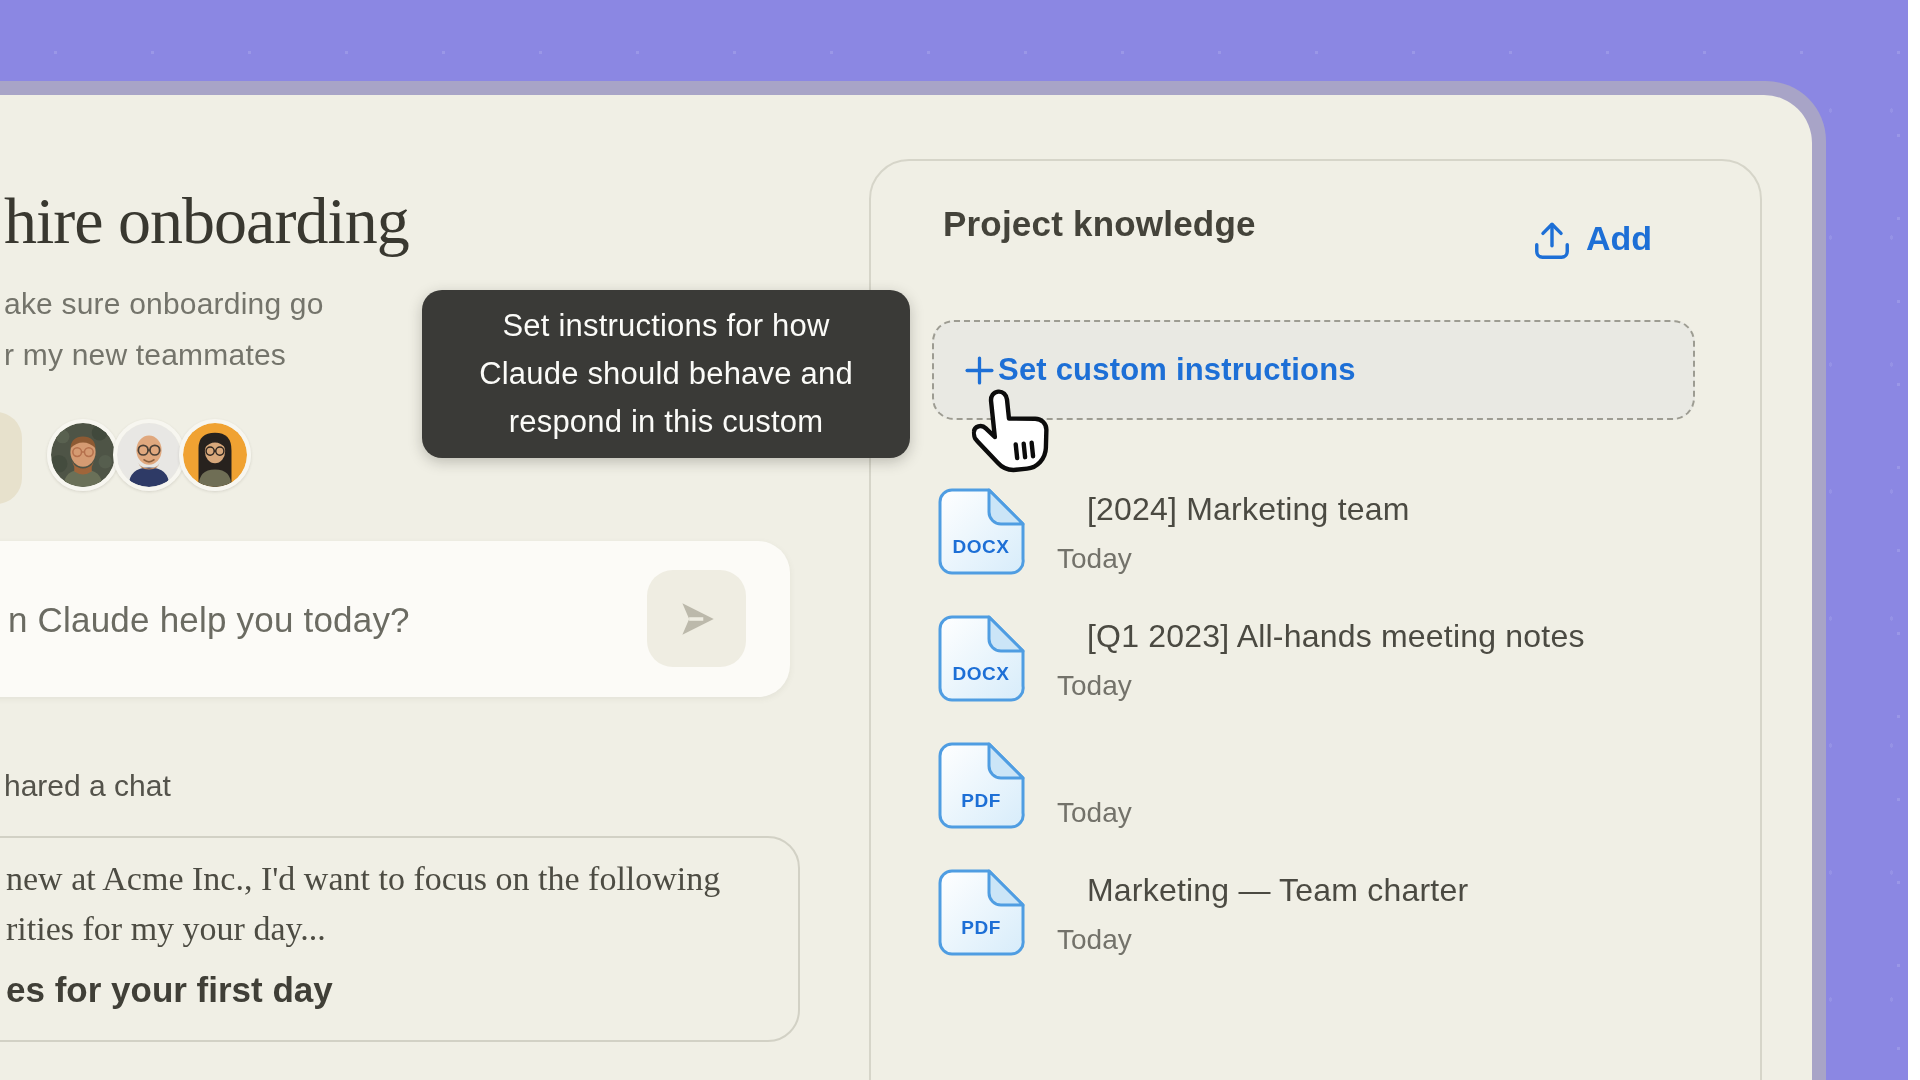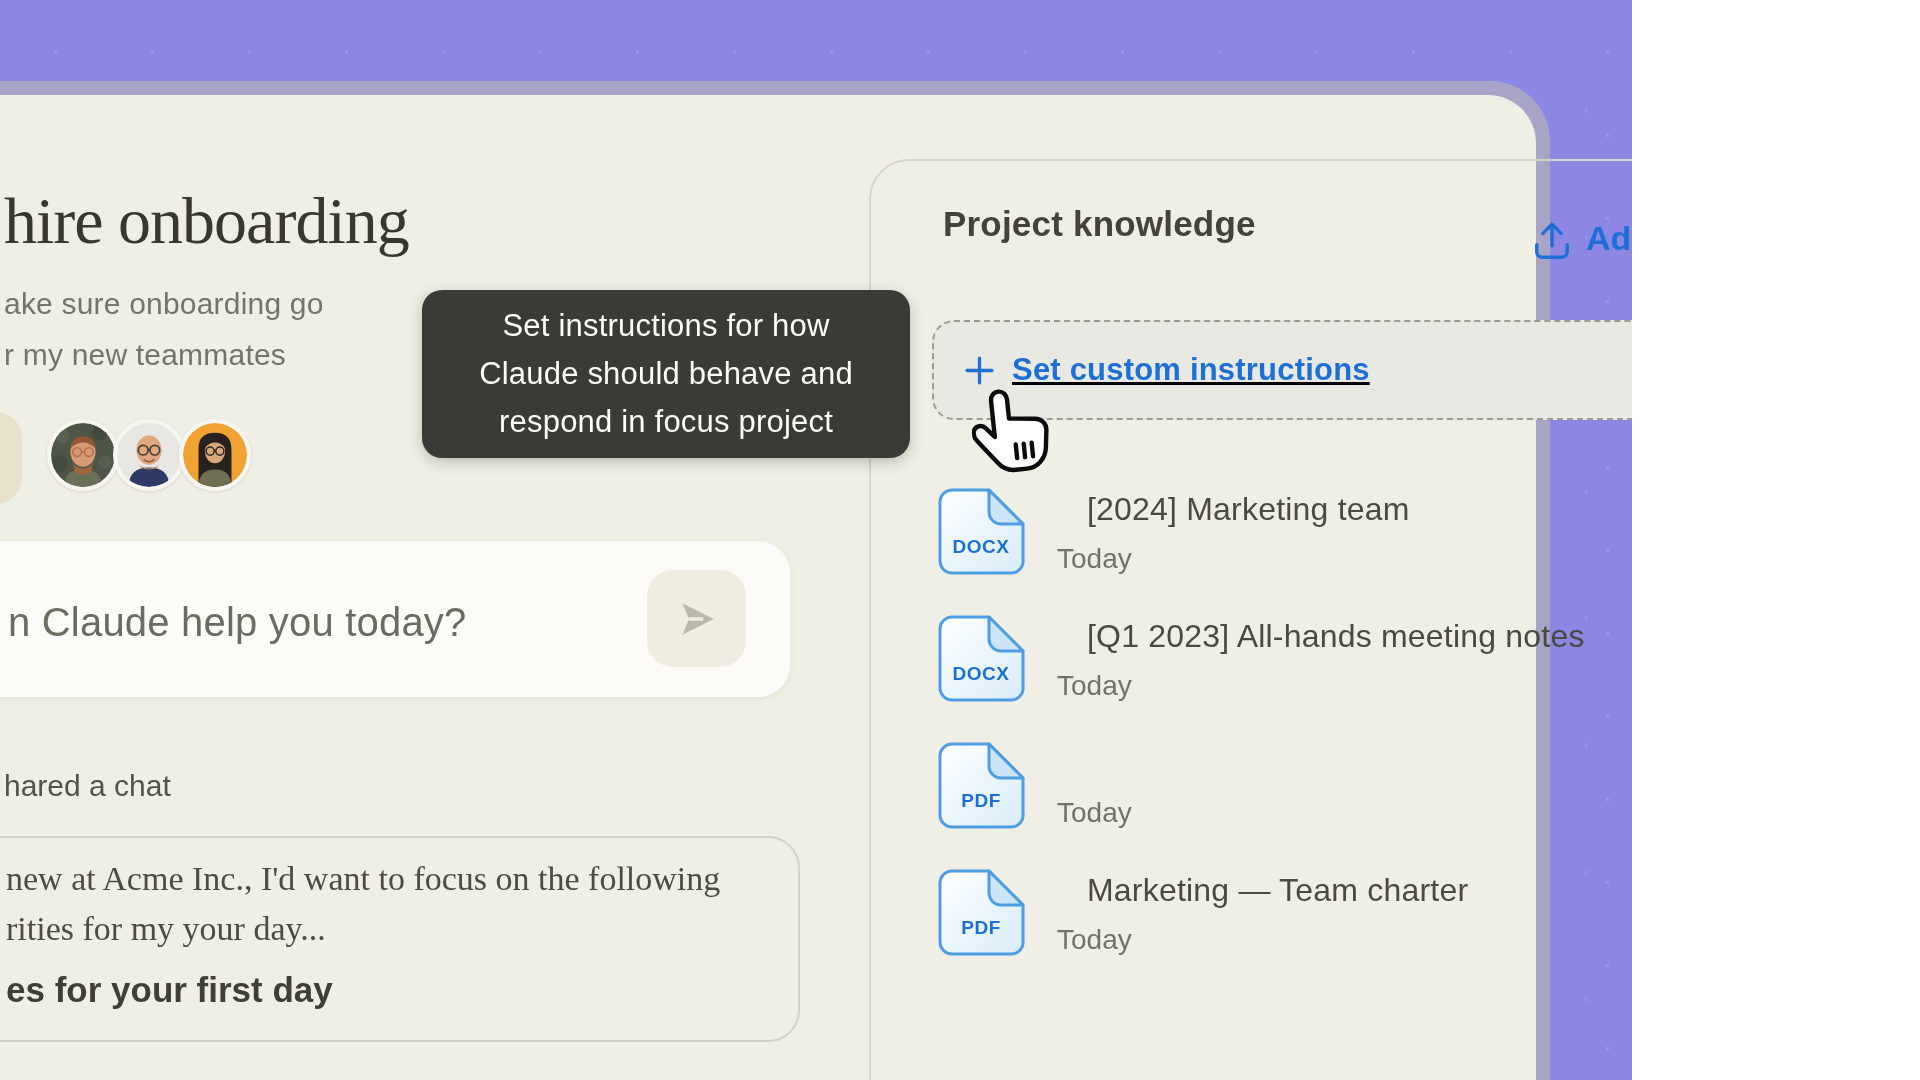--- a/index.html
+++ b/index.html
@@ -1,58 +1,58 @@
 <!DOCTYPE html>
 <html><head>
 <meta charset="utf-8">
 <style>
   html,body{margin:0;padding:0;}
   body{width:1920px;height:1080px;overflow:hidden;font-family:"Liberation Sans",sans-serif;}
-  .page{position:relative;width:1632px;height:1080px;overflow:hidden;
+  .page{position:relative;width:1908px;height:1080px;overflow:hidden;
     background-color:#8b87e3;
     background-image:
       radial-gradient(rgba(255,255,255,.13) 1.6px, transparent 1.7px),
       radial-gradient(rgba(255,255,255,.09) 1.3px, transparent 1.4px);
     background-size:97px 83px, 61px 127px;
     background-position:7px 11px, 31px 47px;}
   .abs{position:absolute;white-space:nowrap;}
 
   
   .card-band{position:absolute;left:-80px;top:81px;right:82px;bottom:-80px;background:#a8a4c7;border-radius:60px;}
   .card{position:absolute;left:-80px;top:95px;right:96px;bottom:-80px;background:#f0efe5;border-radius:48px;}
 
   
   .project-title{left:4px;top:183px;font-family:"Liberation Serif",serif;font-size:66px;font-weight:500;color:#393830;letter-spacing:-1px;}
   .project-desc{left:4px;font-size:30px;color:#74746b;letter-spacing:.2px;}
   .pill-fragment{left:-36px;top:412px;width:58px;height:92px;border-radius:26px;background:#e7e1cc;}
   .avatar{position:absolute;top:419px;width:64px;height:64px;border-radius:50%;border:4px solid #f7f6f0;overflow:hidden;box-shadow:0 1px 3px rgba(60,55,40,.15);}
   .avatar svg{display:block;width:64px;height:64px;}
 
   .chat-input{left:-60px;top:541px;width:850px;height:156px;background:#fcfbf7;border-radius:32px;box-shadow:0 2px 6px rgba(90,85,60,.08);}
-  .chat-placeholder{left:8px;top:600px;font-size:40px;color:#6b6b62;letter-spacing:.2px;}
+  .chat-placeholder{left:8px;top:600px;font-size:35px;color:#6b6b62;letter-spacing:.2px;}
   .send-button{left:647px;top:570px;width:99px;height:97px;background:#efede2;border-radius:26px;display:flex;align-items:center;justify-content:center;}
 
   .shared-chat-label{left:4px;top:769px;font-size:30px;font-weight:500;color:#54534b;}
   .quote-box{left:-60px;top:836px;width:856px;height:202px;border:2px solid #d2d1c5;border-radius:32px;}
   .quote-line{left:6px;font-family:"Liberation Serif",serif;font-size:34px;color:#4d4c43;}
   .quote-heading{left:6px;top:970px;font-family:Liberation Sans, sans-serif;font-size:35px;font-weight:700;color:#403f37;}
 
   
   .tooltip{left:422px;top:290px;width:488px;height:168px;background:#3a3a37;border-radius:20px;
     display:flex;flex-direction:column;align-items:center;justify-content:center;
     box-shadow:0 4px 14px rgba(40,38,30,.25);z-index:5;}
   .tooltip div{font-size:31px;line-height:48px;color:#fbfbf8;letter-spacing:.2px;white-space:nowrap;}
 
   
   .panel{left:869px;top:159px;width:889px;height:1010px;border:2px solid #d6d5c9;border-radius:40px;}
   .panel-title{left:943px;top:204px;font-size:35px;font-weight:700;color:#44433a;letter-spacing:.2px;}
   .add-button{left:1532px;top:219px;display:flex;align-items:flex-start;gap:14px;cursor:pointer;}
   .add-label{font-size:34px;font-weight:700;color:#1d6fd6;}
   .dashed-button{left:932px;top:320px;width:763px;height:100px;border:2px dashed #9d9c92;border-radius:22px;
-    background:#e9e9e3;display:flex;align-items:center;padding-left:30px;box-sizing:border-box;gap:17px;cursor:pointer;text-decoration:underline;}
+    background:#e9e9e3;display:flex;align-items:center;padding-left:30px;box-sizing:border-box;gap:3px;cursor:pointer;}
   .dashed-label{font-size:31px;font-weight:700;color:#1d6fd6;letter-spacing:.2px;}
   .hand-cursor{left:972px;top:382px;width:80px;height:100px;z-index:6;transform:rotate(-6deg);}
 
   .file-row{position:absolute;left:937px;width:760px;height:110px;cursor:pointer;}
   .file-icon{position:absolute;left:0;top:0;width:89px;height:89px;}
   .file-name{position:absolute;left:135px;top:4px;font-size:32px;color:#4b4a42;letter-spacing:.2px;white-space:nowrap;margin-left:15px;}
   .file-date{position:absolute;left:120px;top:56px;font-size:28px;color:#73726a;}
   .file-type-label{font-family:"Liberation Sans",sans-serif;font-size:19px;font-weight:700;fill:#1d6fd6;letter-spacing:.5px;}
 </style>
 </head>
@@ -140,21 +140,21 @@
 
   <div class="abs shared-chat-label">hared a chat</div>
   <div class="abs quote-box"></div>
   <div class="abs quote-line" style="top:860px">new at Acme Inc., I'd want to focus on the following</div>
   <div class="abs quote-line" style="top:910px">rities for my your day...</div>
   <div class="abs quote-heading">es for your first day</div>
 
   <div class="abs tooltip">
     <div>Set instructions for how</div>
     <div>Claude should behave and</div>
-    <div>respond in focus project</div>
+    <div>respond in this custom</div>
   </div>
 
   <div class="abs panel"></div>
   <div class="abs panel-title">Project knowledge</div>
 
   <div class="abs add-button">
     <svg width="40" height="44" viewBox="0 0 42 44">
       <g fill="none" stroke="#1d6fd6" stroke-width="3.6" stroke-linecap="round" stroke-linejoin="round">
         <path d="M21 5 V27"></path>
         <path d="M11.5 14 L21 4.5 L30.5 14"></path>

